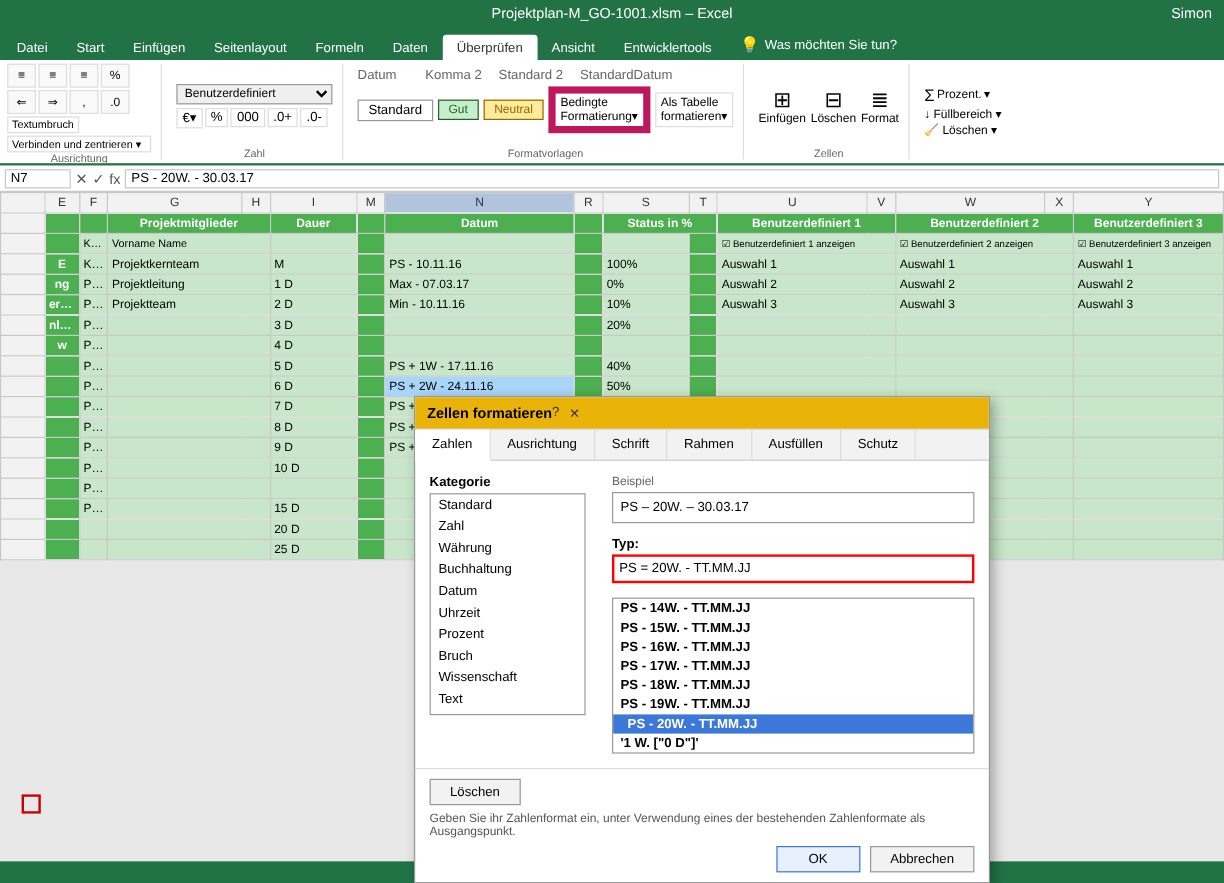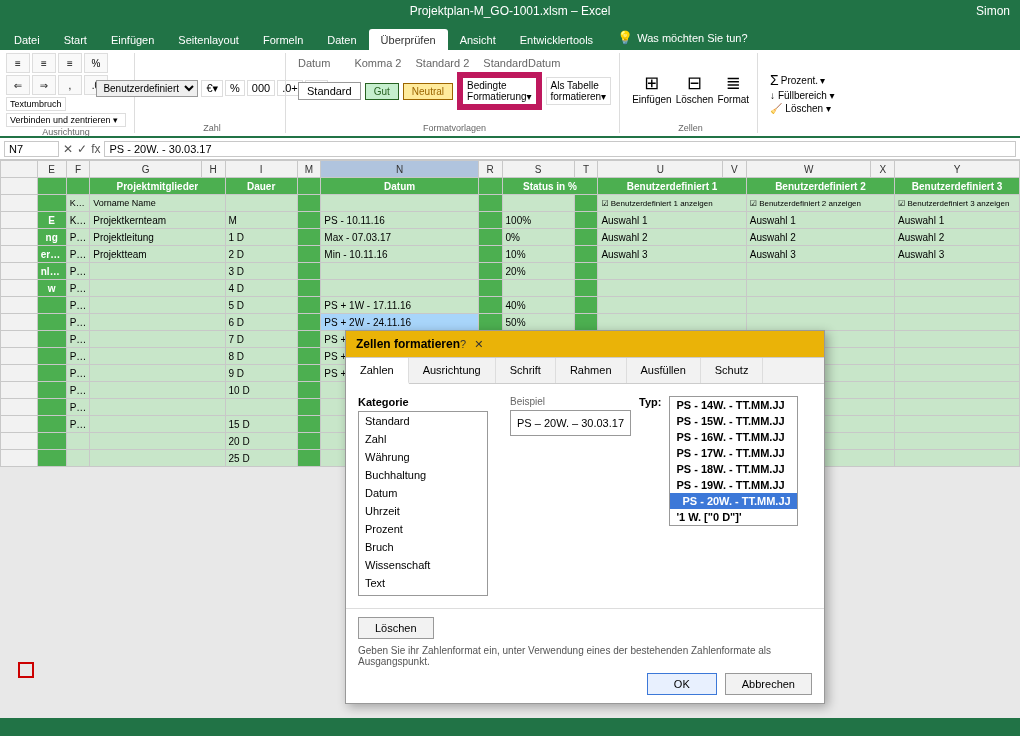--- a/index.html
+++ b/index.html
@@ -68,21 +68,21 @@
       width: 130px;
       border: 1px solid #999;
       height: 185px;
       overflow-y: auto;
       font-size: 11px;
     }
     .cat-item {
       padding: 3px 6px;
       cursor: pointer;
     }
-    .right-panel { flex: 1; display: flex; flex-direction: row; gap: 8px; }
+    .right-panel { flex: 1; display: flex; flex-direction: column; gap: 8px; }
     .sample-box {
       border: 1px solid #999;
       padding: 6px;
       font-size: 11px;
       margin-bottom: 4px;
     }
     .sample-label { font-size: 10px; color: #666; margin-bottom: 3px; }
     .type-input {
       border: 2px solid #ff0000;
       padding: 4px;
@@ -214,21 +214,21 @@
         <div style="font-size:9px; cursor:pointer; padding:1px 3px; border:1px solid #ddd;">Textumbruch</div>
       </div>
       <div style="display:flex; gap:2px; align-items:center;">
         <div style="font-size:9px; cursor:pointer; padding:1px 3px; border:1px solid #ddd; min-width:120px;">Verbinden und zentrieren ▾</div>
       </div>
     </div>
     <div style="font-size:9px; color:#666; text-align:center;">Ausrichtung</div>
   </div>
 
   <div style="display:flex; flex-direction:column; align-items:center; padding:0 8px; border-right:1px solid #ddd; height:80px;">
-    <div style="flex:1; display:flex; flex-direction:row; gap:3px; justify-content:center; width:130px;">
+    <div style="flex:1; display:flex; flex-direction:column; gap:3px; justify-content:center; width:130px;">
       <div style="display:flex; align-items:center; gap:2px;">
         <select style="font-size:10px; border:1px solid #999; padding:1px 2px; flex:1;">
           <option>Benutzerdefiniert</option>
         </select>
       </div>
       <div style="display:flex; gap:2px; align-items:center;">
         <div style="font-size:11px; cursor:pointer; padding:1px 4px; border:1px solid #ddd;">€▾</div>
         <div style="font-size:11px; cursor:pointer; padding:1px 4px; border:1px solid #ddd;">%</div>
         <div style="font-size:11px; cursor:pointer; padding:1px 4px; border:1px solid #ddd;">000</div>
         <div style="font-size:11px; cursor:pointer; padding:1px 4px; border:1px solid #ddd;">.0+</div>
@@ -645,20 +645,21 @@
 
     <div class="right-panel">
 
       <div>
         <div class="sample-label">Beispiel</div>
         <div class="sample-box">PS – 20W. – 30.03.17</div>
       </div>
 
       <div>
         <div style="font-size:11px; margin-bottom:2px; font-weight:bold;">Typ:</div>
+        <input class="type-input" value="PS = 20W. - TT.MM.JJ" style="">
       </div>
 
       <div class="format-list">
         <div class="format-item">PS - 14W. - TT.MM.JJ</div>
         <div class="format-item">PS - 15W. - TT.MM.JJ</div>
         <div class="format-item">PS - 16W. - TT.MM.JJ</div>
         <div class="format-item">PS - 17W. - TT.MM.JJ</div>
         <div class="format-item">PS - 18W. - TT.MM.JJ</div>
         <div class="format-item">PS - 19W. - TT.MM.JJ</div>
         <div class="format-item selected">PS - 20W. - TT.MM.JJ</div>

